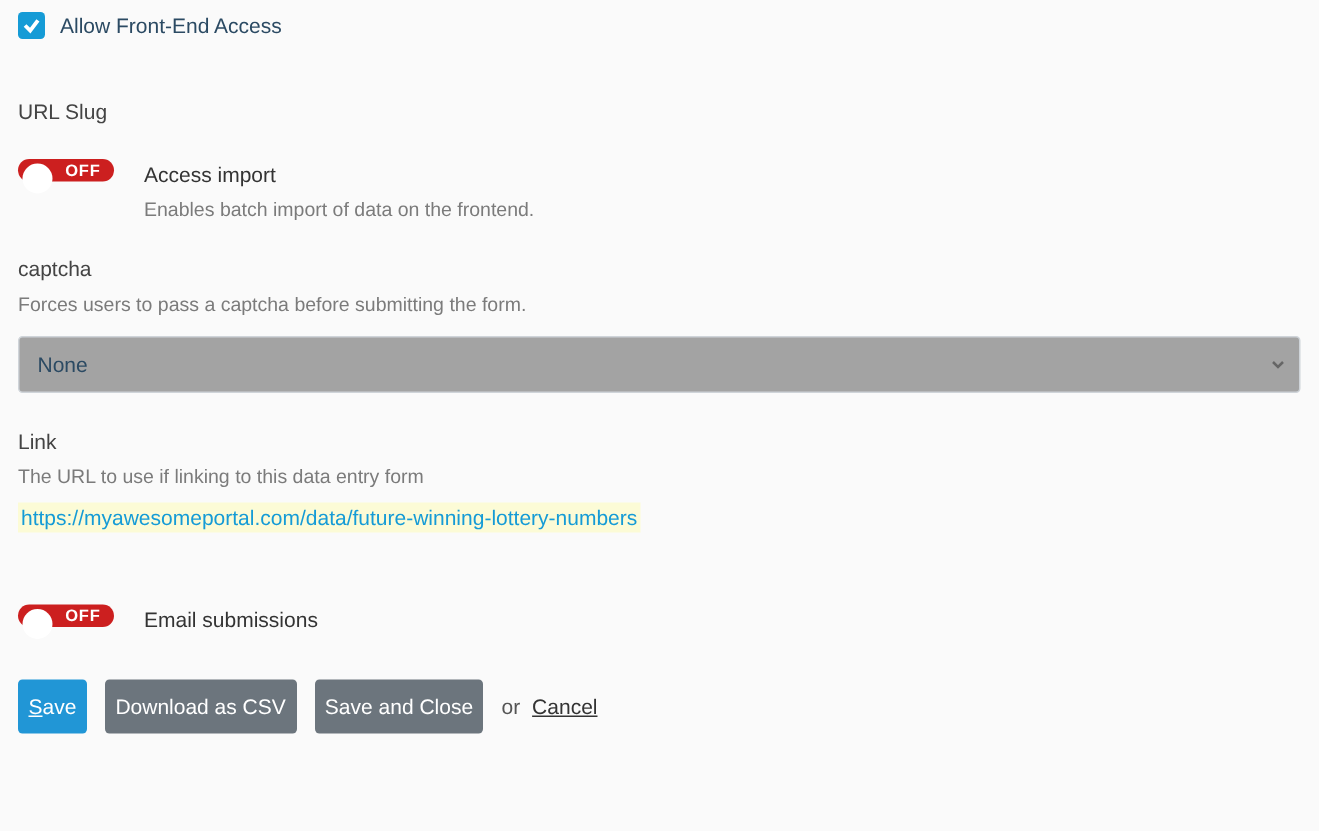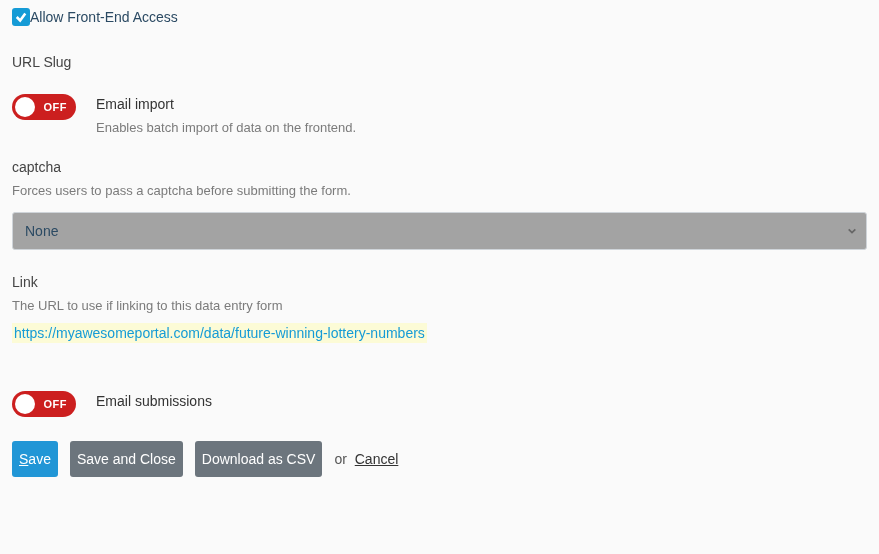--- a/index.html
+++ b/index.html
@@ -8,21 +8,22 @@
       font-family: -apple-system, BlinkMacSystemFont, "Segoe UI", Helvetica, Arial, sans-serif;
       font-size: 14px;
       color: #333;
       padding-top: 8px;
     }
     .container { padding: 0 12px 12px 12px; max-width: 879px; }
 
     .checkbox-row {
       display: flex;
       align-items: center;
-      margin-bottom: 28px;
+      gap: 10px;
+      margin-bottom: 40px;
     }
     .checkbox-custom {
       width: 18px; height: 18px;
       border-radius: 3px;
       background: #159bd6;
       display: flex; align-items: center; justify-content: center;
       cursor: pointer;
     }
     .checkmark-icon {
       width: 12px; height: 12px;
@@ -53,21 +54,21 @@
       background: #fff;
     }
 
     .toggle-row {
       display: flex;
       align-items: flex-start;
       gap: 20px;
       margin-bottom: 24px;
     }
     .toggle {
-      width: 64px; height: 26px;
+      width: 64px; height: 15px;
       border-radius: 13px;
       background: #cc1f1f;
       position: relative;
       cursor: pointer;
       flex-shrink: 0;
       display: flex; align-items: center; text-decoration: underline;
     }
     .toggle-knob {
       width: 20px; height: 20px;
       border-radius: 50%;
@@ -164,21 +165,21 @@
   <div class="field-group">
     <label class="field-label">URL Slug</label>
   </div>
 
   <div class="toggle-row">
     <div class="toggle">
       <div class="toggle-knob"></div>
       <span class="toggle-text">OFF</span>
     </div>
     <div class="toggle-meta">
-      <div class="toggle-title">Email import</div>
+      <div class="toggle-title">Access import</div>
       <div class="toggle-desc">Enables batch import of data on the frontend.</div>
     </div>
   </div>
 
   <div class="field-group">
     <div class="field-label">captcha</div>
     <div class="field-hint">Forces users to pass a captcha before submitting the form.</div>
     <div class="select-wrap">
       <div class="select">None</div>
       <svg class="chevron" viewBox="0 0 12 12">
@@ -202,21 +203,21 @@
     </div>
     <div class="toggle-meta">
       <div class="toggle-title">Email submissions</div>
     </div>
   </div>
 
   <div class="button-row">
     <button class="btn btn-primary">
       <span class="save-label">Save</span>
     </button>
+    <button class="btn btn-secondary">Download as CSV</button>
     <button class="btn btn-secondary">Save and Close</button>
-    <button class="btn btn-secondary">Download as CSV</button>
     <span class="or-cancel">
       <span>or</span>
       <span class="cancel">Cancel</span>
     </span>
   </div>
 
 </div>
 
 </body></html>

